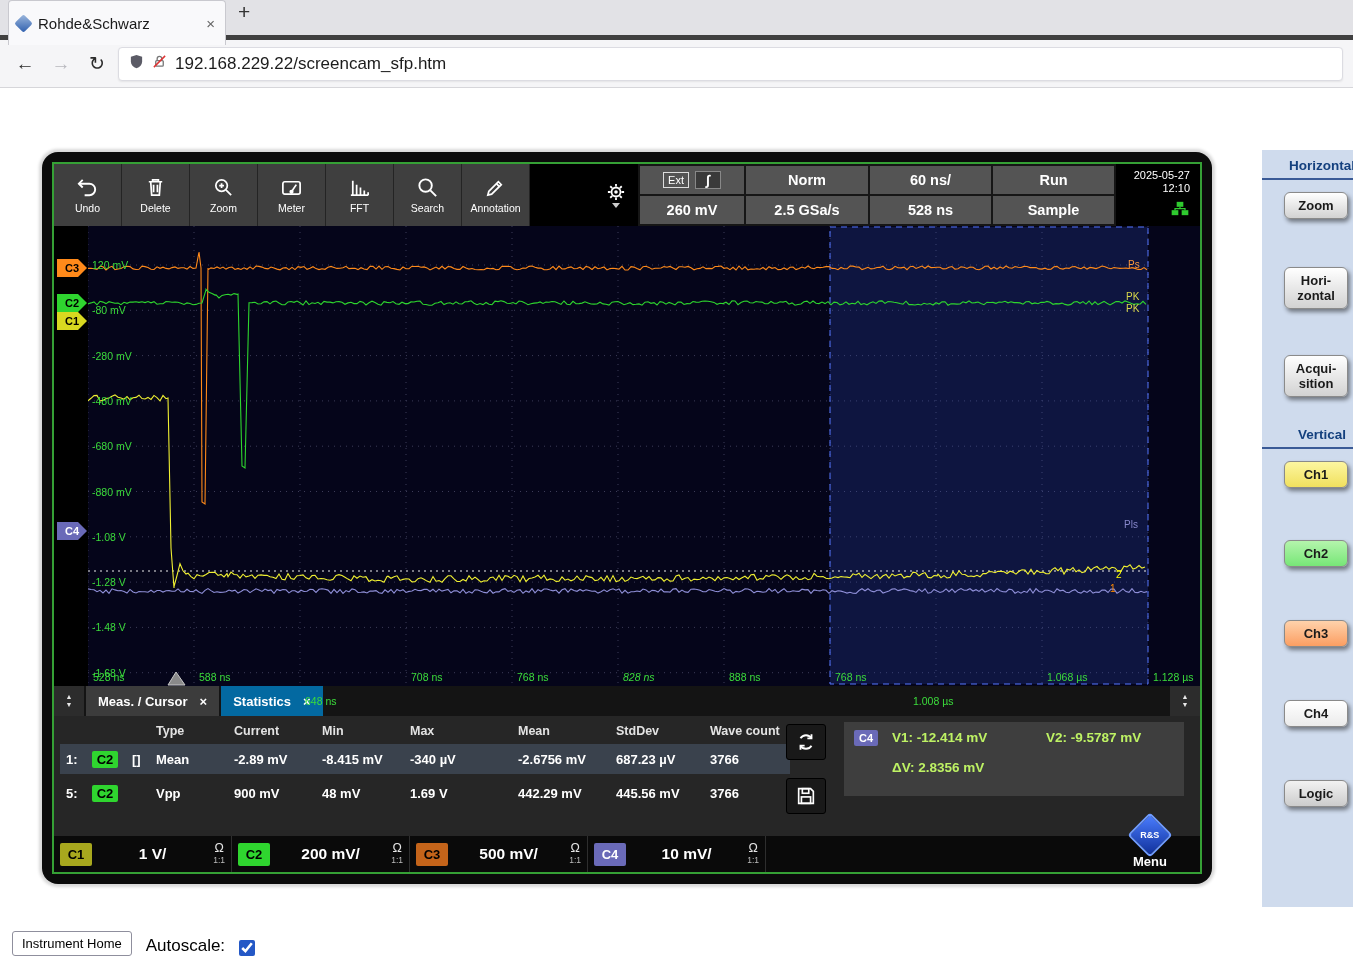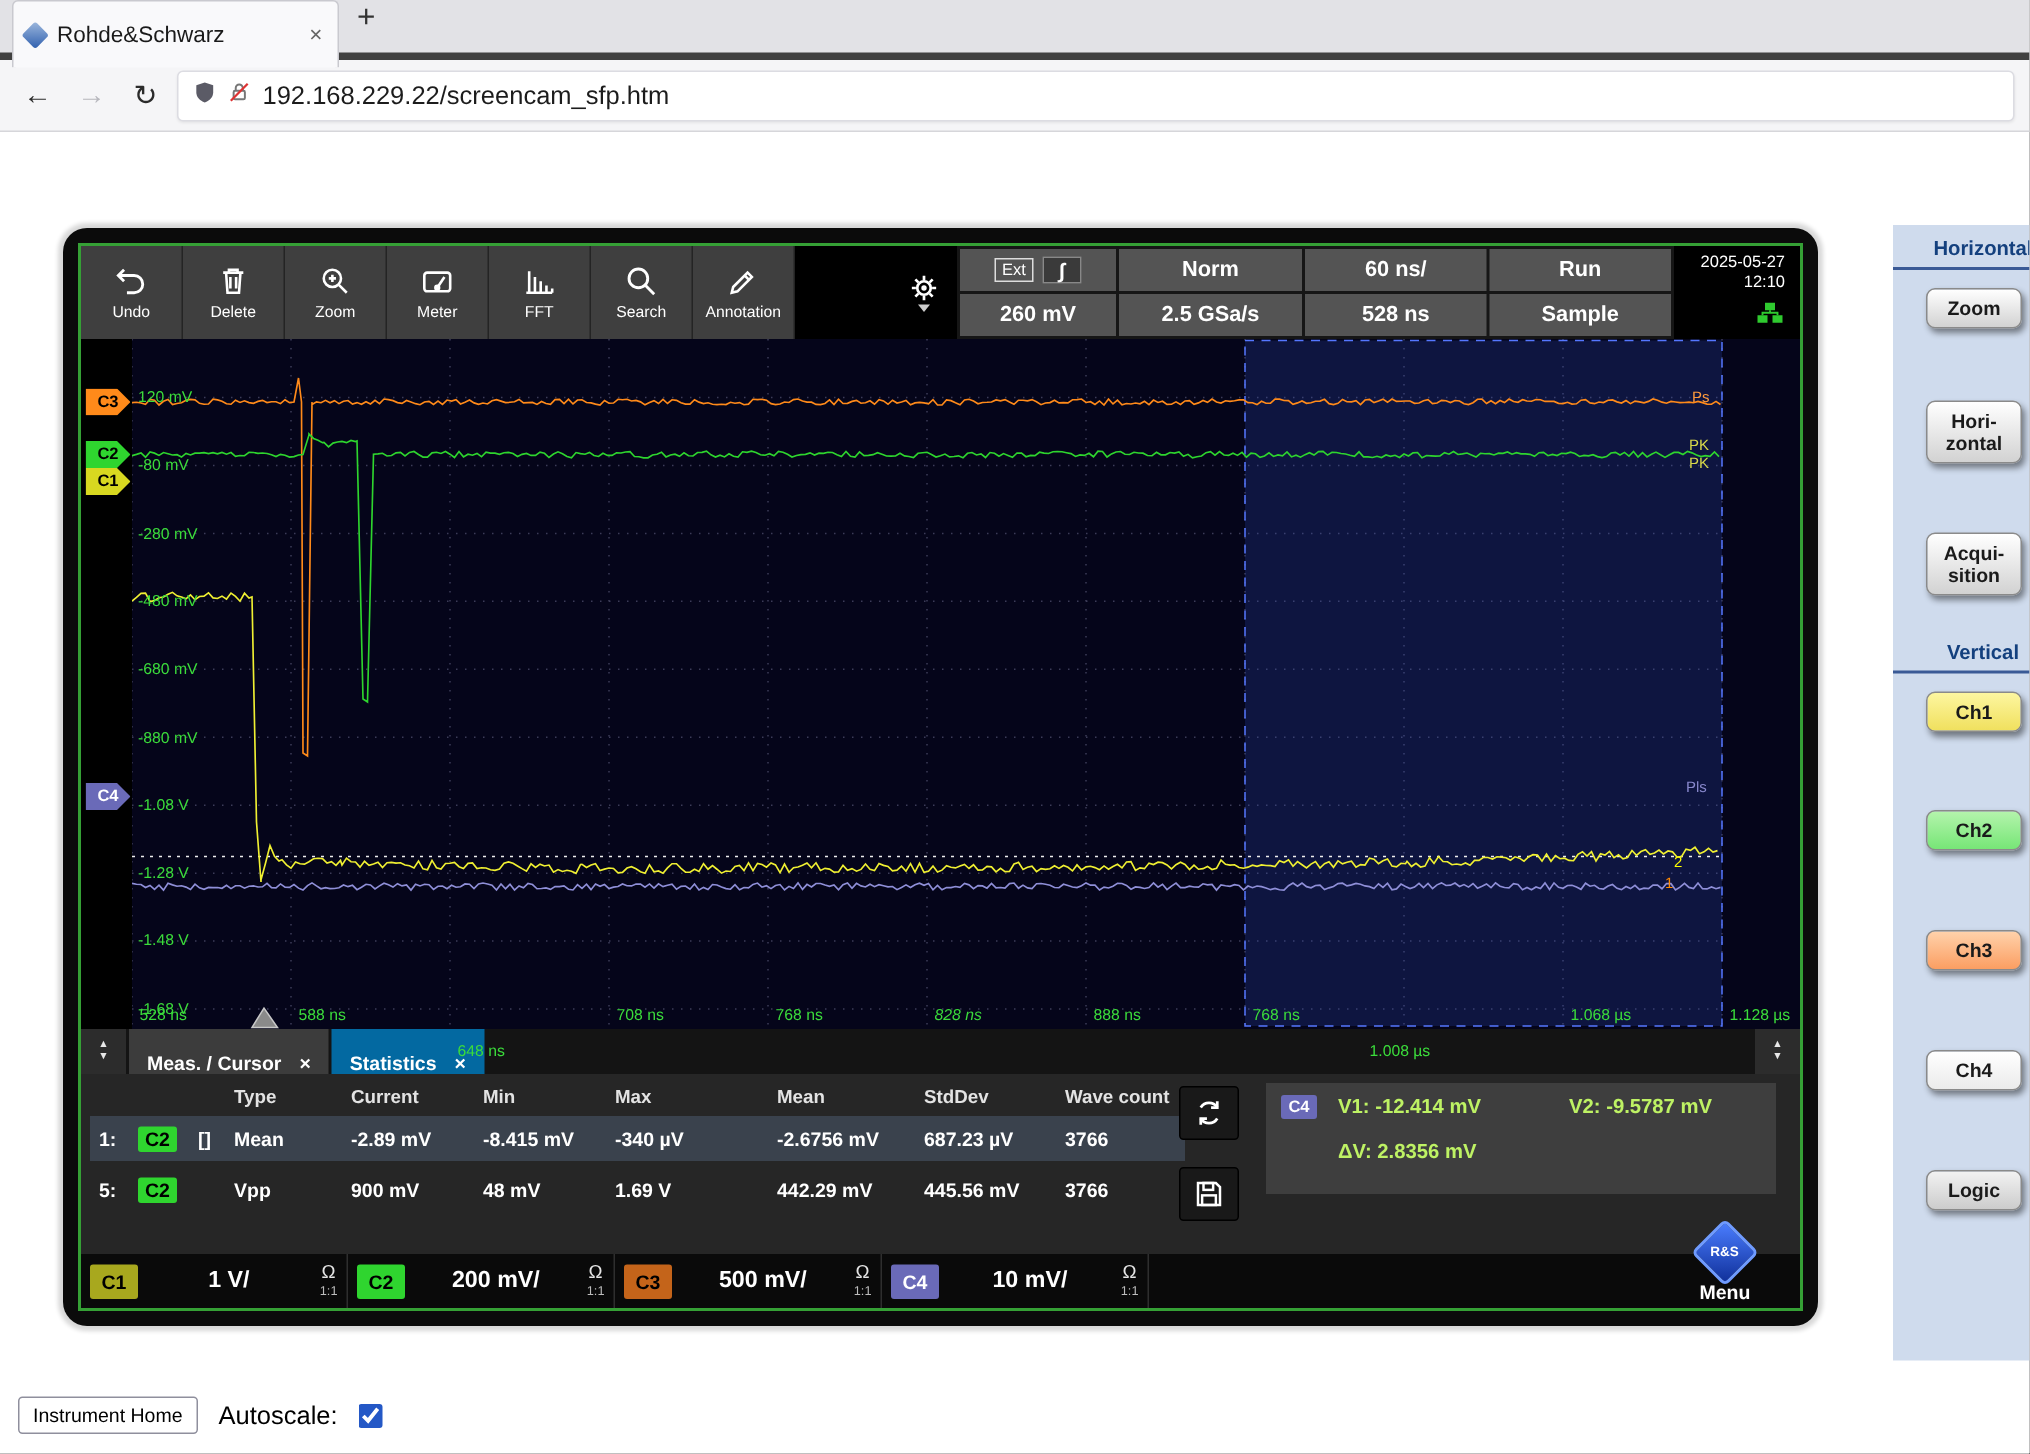--- a/index.html
+++ b/index.html
@@ -44,21 +44,21 @@
 
 
 .osc-plot{height:460px;position:relative;background:#000}
 #wave{position:absolute;left:34px;top:0}
 .axlab{position:absolute;font-size:10.5px;color:#3bdc3b;white-space:nowrap}
 .chtag{position:absolute;left:3px;width:30px;height:18px;font-size:11px;font-weight:bold;display:flex;align-items:center;justify-content:center;clip-path:polygon(0 0,70% 0,100% 50%,70% 100%,0 100%);z-index:2}
 
 
 .osc-tabs{height:30px;background:#141414;display:flex;align-items:stretch;gap:2px}
 .scrollarrows{width:30px;background:#2c2c2c;color:#e8e8e8;display:flex;flex-direction:column;align-items:center;justify-content:center;font-size:7px;line-height:8px}
-.rtab{display:flex;align-items:flex-end;gap:12px;padding:0 12px;font-size:13px;font-weight:bold;color:#fff}
+.rtab{display:flex;align-items:center;gap:12px;padding:0 12px;font-size:13px;font-weight:bold;color:#fff}
 .rtab.inactive{background:#3c3c3c}
 .rtab.active{background:#0369a1}
 .spacer{flex:1}
 
 
 .osc-results{height:120px;background:#262626;position:relative;color:#fff}
 .srow{position:absolute;left:6px;display:flex;align-items:center;height:30px}
 .srow.hdr{top:2px;height:26px;color:#e3e3e3;font-size:12.5px;font-weight:bold}
 .srow.r0{top:28px;background:#3a424d}
 .srow.r1{top:62px}
@@ -101,21 +101,21 @@
 .menu-label{margin-top:3px;font-size:13px;font-weight:bold;color:#fff}
 
 
 .sidepanel{position:absolute;left:1262px;top:150px;width:91px;height:757px;background:#cfdbed;overflow:hidden}
 .side-inner{width:120px}
 .side-title{margin-top:8px;text-align:center;font-size:13.5px;font-weight:bold;color:#14407e}
 .side-rule{height:2px;background:#3a5a96;margin-top:5px}
 .side-btn{display:block;width:64px;margin-left:22px;border:1px solid #8a8a8a;border-radius:6px;box-shadow:2px 3px 4px rgba(0,0,0,.45);font-weight:bold;font-size:13px;color:#1a1a1a;text-align:center;padding:5px 0;line-height:15px;font-family:"Liberation Sans",sans-serif}
 
 
-.footer{position:absolute;left:12px;top:931px;display:flex;align-items:center;gap:14px}
+.footer{position:absolute;left:12px;top:931px;display:flex;align-items:flex-end;gap:14px}
 .home-btn{font-size:13px;padding:4px 9px;border:1px solid #8f8f9d;border-radius:3px;background:#fff;color:#000;font-family:"Liberation Sans",sans-serif}
 .autoscale-label{font-size:17px;color:#000}
 .footer input{width:16px;height:16px;accent-color:#2458c6}
 </style>
 </head>
 <body>
 
 <div id="win">
 
 

